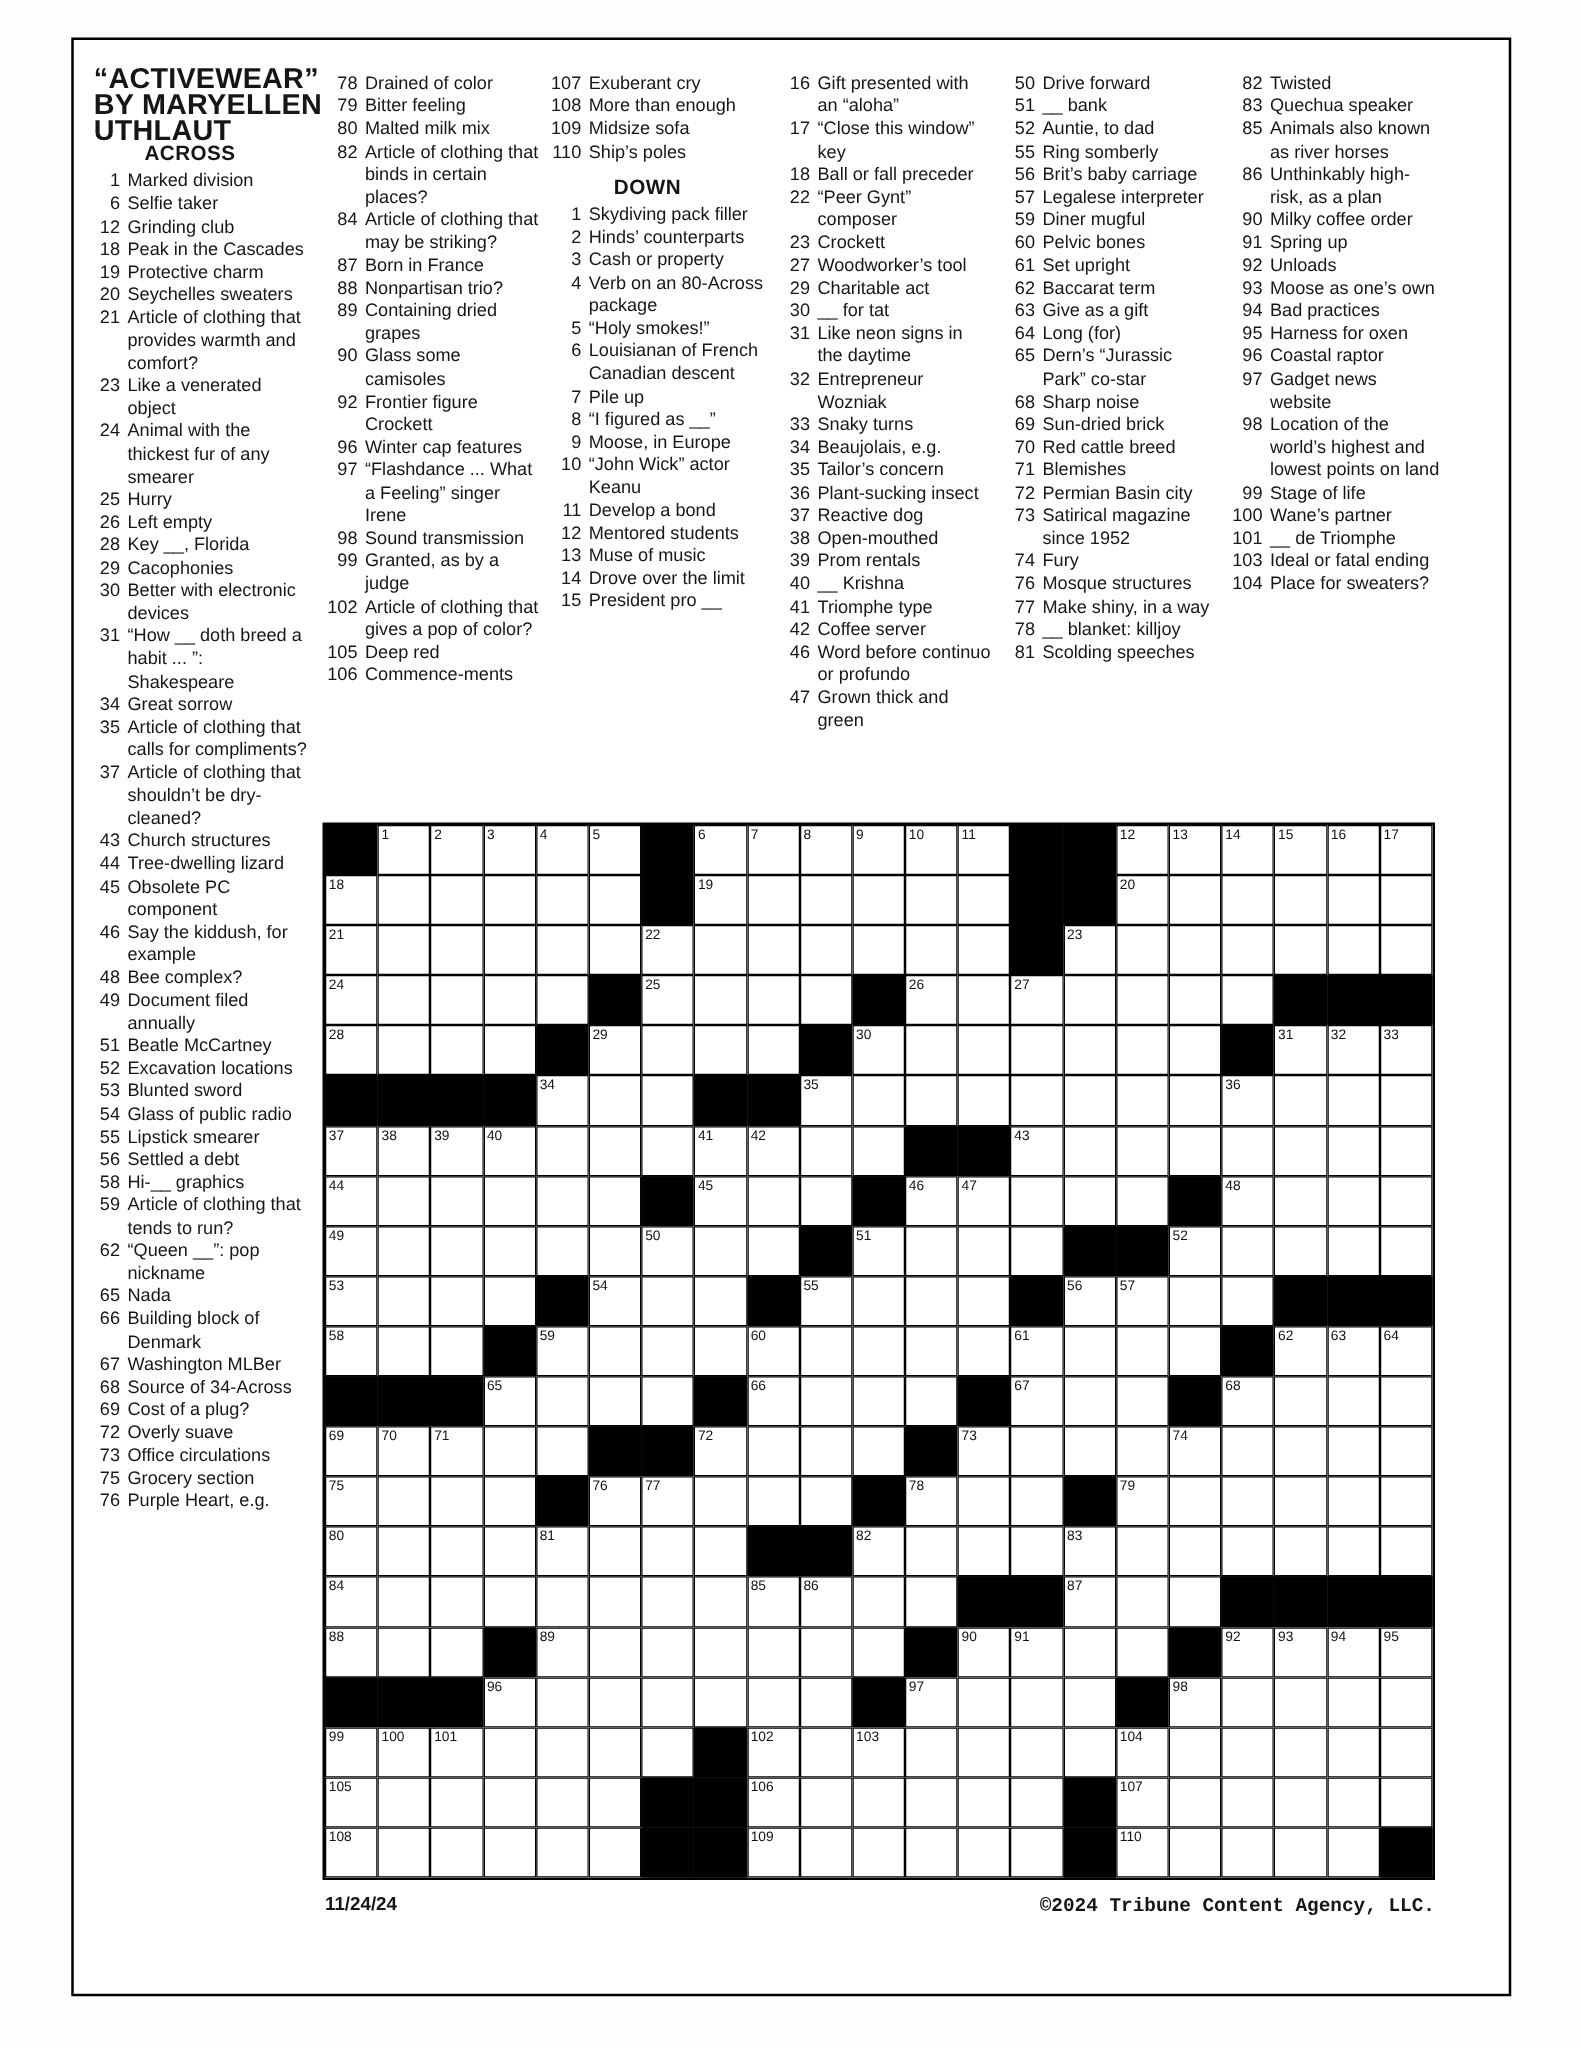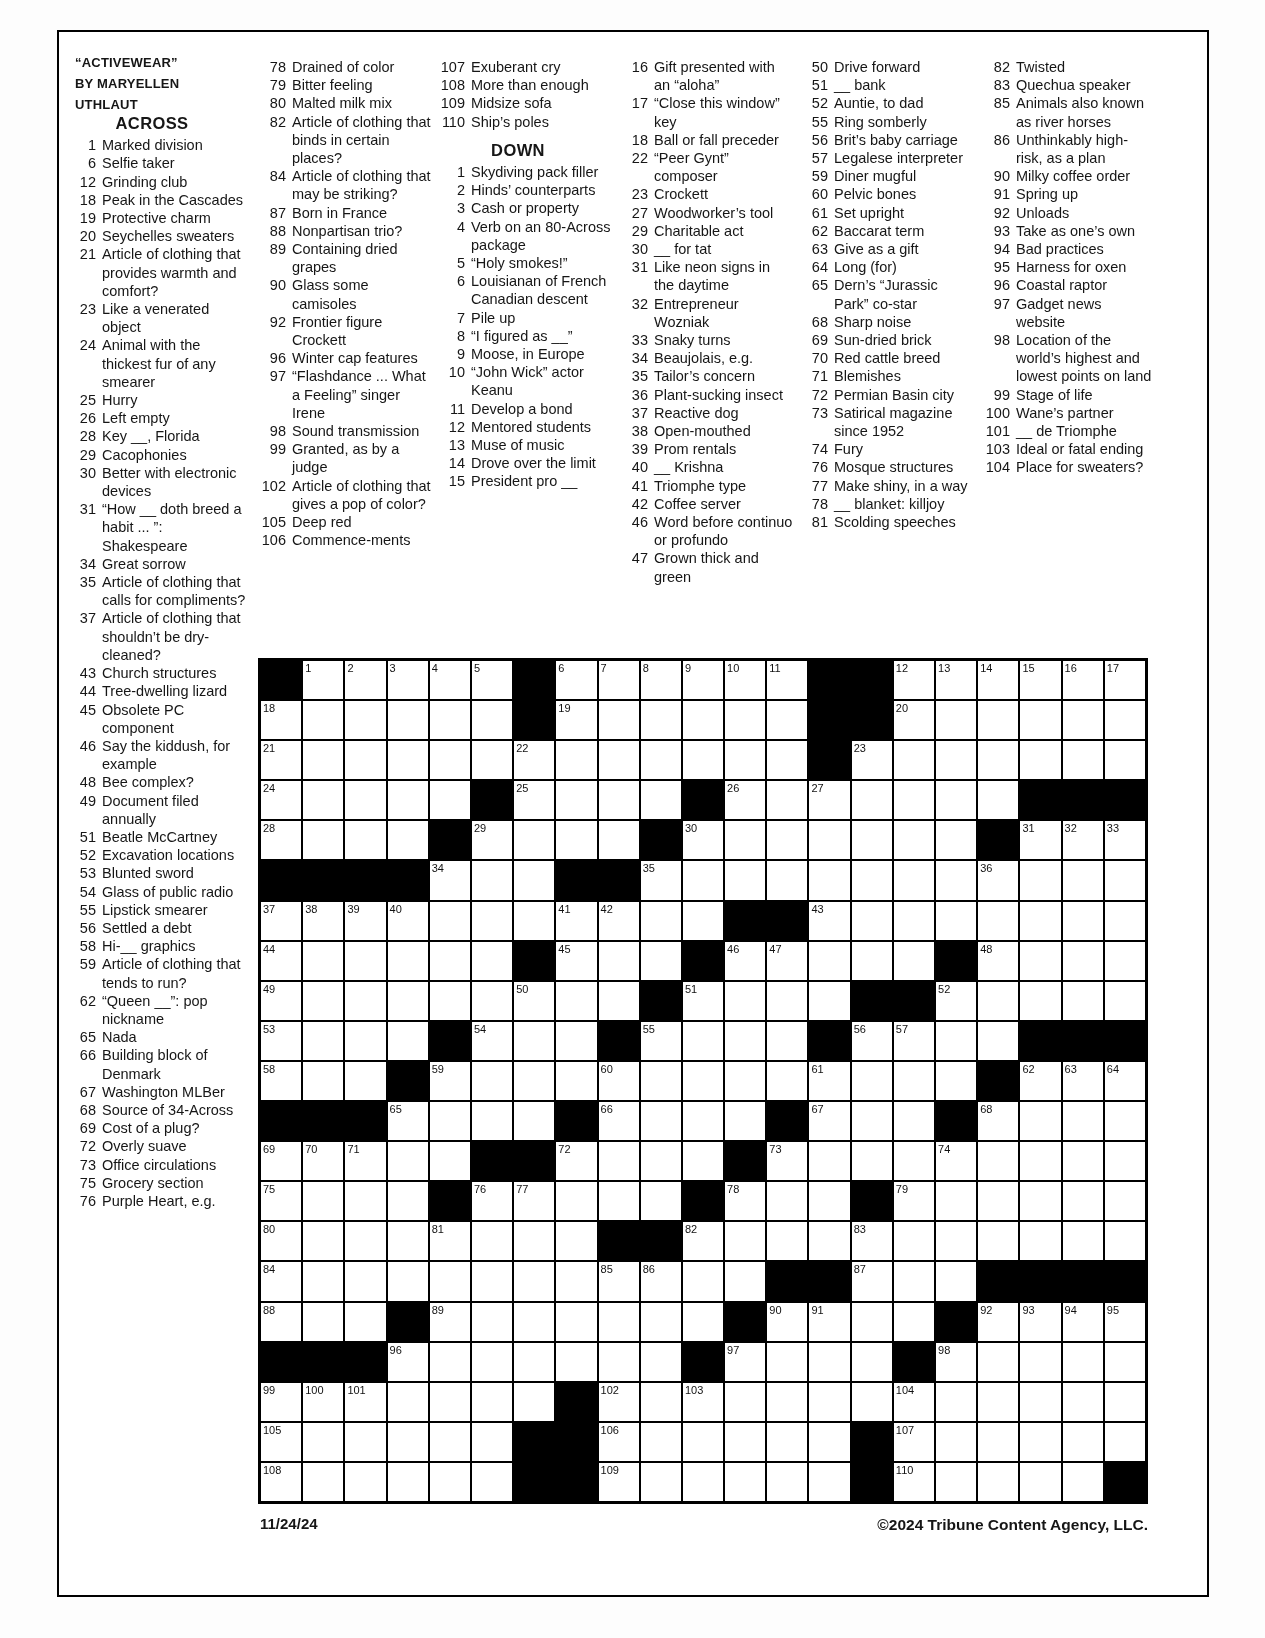--- a/index.html
+++ b/index.html
@@ -2,21 +2,21 @@
 <html><head>
 <meta charset="utf-8">
 <style>
   html,body{margin:0;padding:0;}
   body{
     width:1265px;height:1638px;position:relative;background:#fdfdfd;
     font-family:"Liberation Sans",sans-serif;color:#161616;
     -webkit-font-smoothing:antialiased;
   }
   .frame{position:absolute;left:57px;top:30px;width:1148px;height:1563px;border:2px solid #000;background:#fff;}
-  .title{position:absolute;left:75px;top:52px;width:200px;font-size:13px;font-weight:bold;line-height:21px;letter-spacing:.2px;}
+  .title{position:absolute;left:75px;top:52px;width:200px;font-size:23px;font-weight:bold;line-height:21px;letter-spacing:.2px;}
   .cluecol{position:absolute;top:58px;font-size:14.5px;line-height:18.2px;}
   #col1{left:68px;top:114px;width:182px;}
   #col2{left:258px;width:174px;}
   #col3{left:437px;width:176px;}
   #col4{left:620px;width:174px;}
   #col5{left:800px;width:170px;}
   #col6{left:982px;width:172px;}
   .clue{display:flex;}
   .cnum{width:34px;min-width:34px;text-align:right;padding-right:6px;box-sizing:border-box;}
   .ctxt{flex:1;}
@@ -24,21 +24,21 @@
   .clue-header:first-child{margin-top:0;}
   .grid{
     position:absolute;left:258px;top:658px;width:890px;height:846px;
     display:grid;grid-template-columns:repeat(21,1fr);grid-template-rows:repeat(21,1fr);
     border:2px solid #000;background:#fff;box-sizing:border-box;z-index:5;
   }
   .cell{border:1px solid #000;position:relative;background:#fff;}
   .cell.black{background:#000;}
   .cellnum{position:absolute;top:1px;left:2px;font-size:11px;line-height:12px;color:#111;}
   .date{position:absolute;left:260px;top:1515px;font-size:15px;font-weight:bold;z-index:6;}
-  .copyright{position:absolute;right:117px;top:1516px;font-family:Liberation Sans, sans-serif;font-weight:bold;font-size:15.5px;z-index:6;}
+  .copyright{position:absolute;right:117px;top:1516px;font-family:Liberation Mono, monospace;font-weight:bold;font-size:15.5px;z-index:6;}
 </style>
 </head>
 <body>
 
 <div class="frame"></div>
 
 <div class="title">
   <div>“ACTIVEWEAR”</div>
   <div>BY MARYELLEN</div>
   <div>UTHLAUT</div>
@@ -576,21 +576,21 @@
     <div class="clue">
       <span class="cnum">91</span>
       <span class="ctxt">Spring up</span>
     </div>
     <div class="clue">
       <span class="cnum">92</span>
       <span class="ctxt">Unloads</span>
     </div>
     <div class="clue">
       <span class="cnum">93</span>
-      <span class="ctxt">Take as one’s own</span>
+      <span class="ctxt">Moose as one’s own</span>
     </div>
     <div class="clue">
       <span class="cnum">94</span>
       <span class="ctxt">Bad practices</span>
     </div>
     <div class="clue">
       <span class="cnum">95</span>
       <span class="ctxt">Harness for oxen</span>
     </div>
     <div class="clue">

